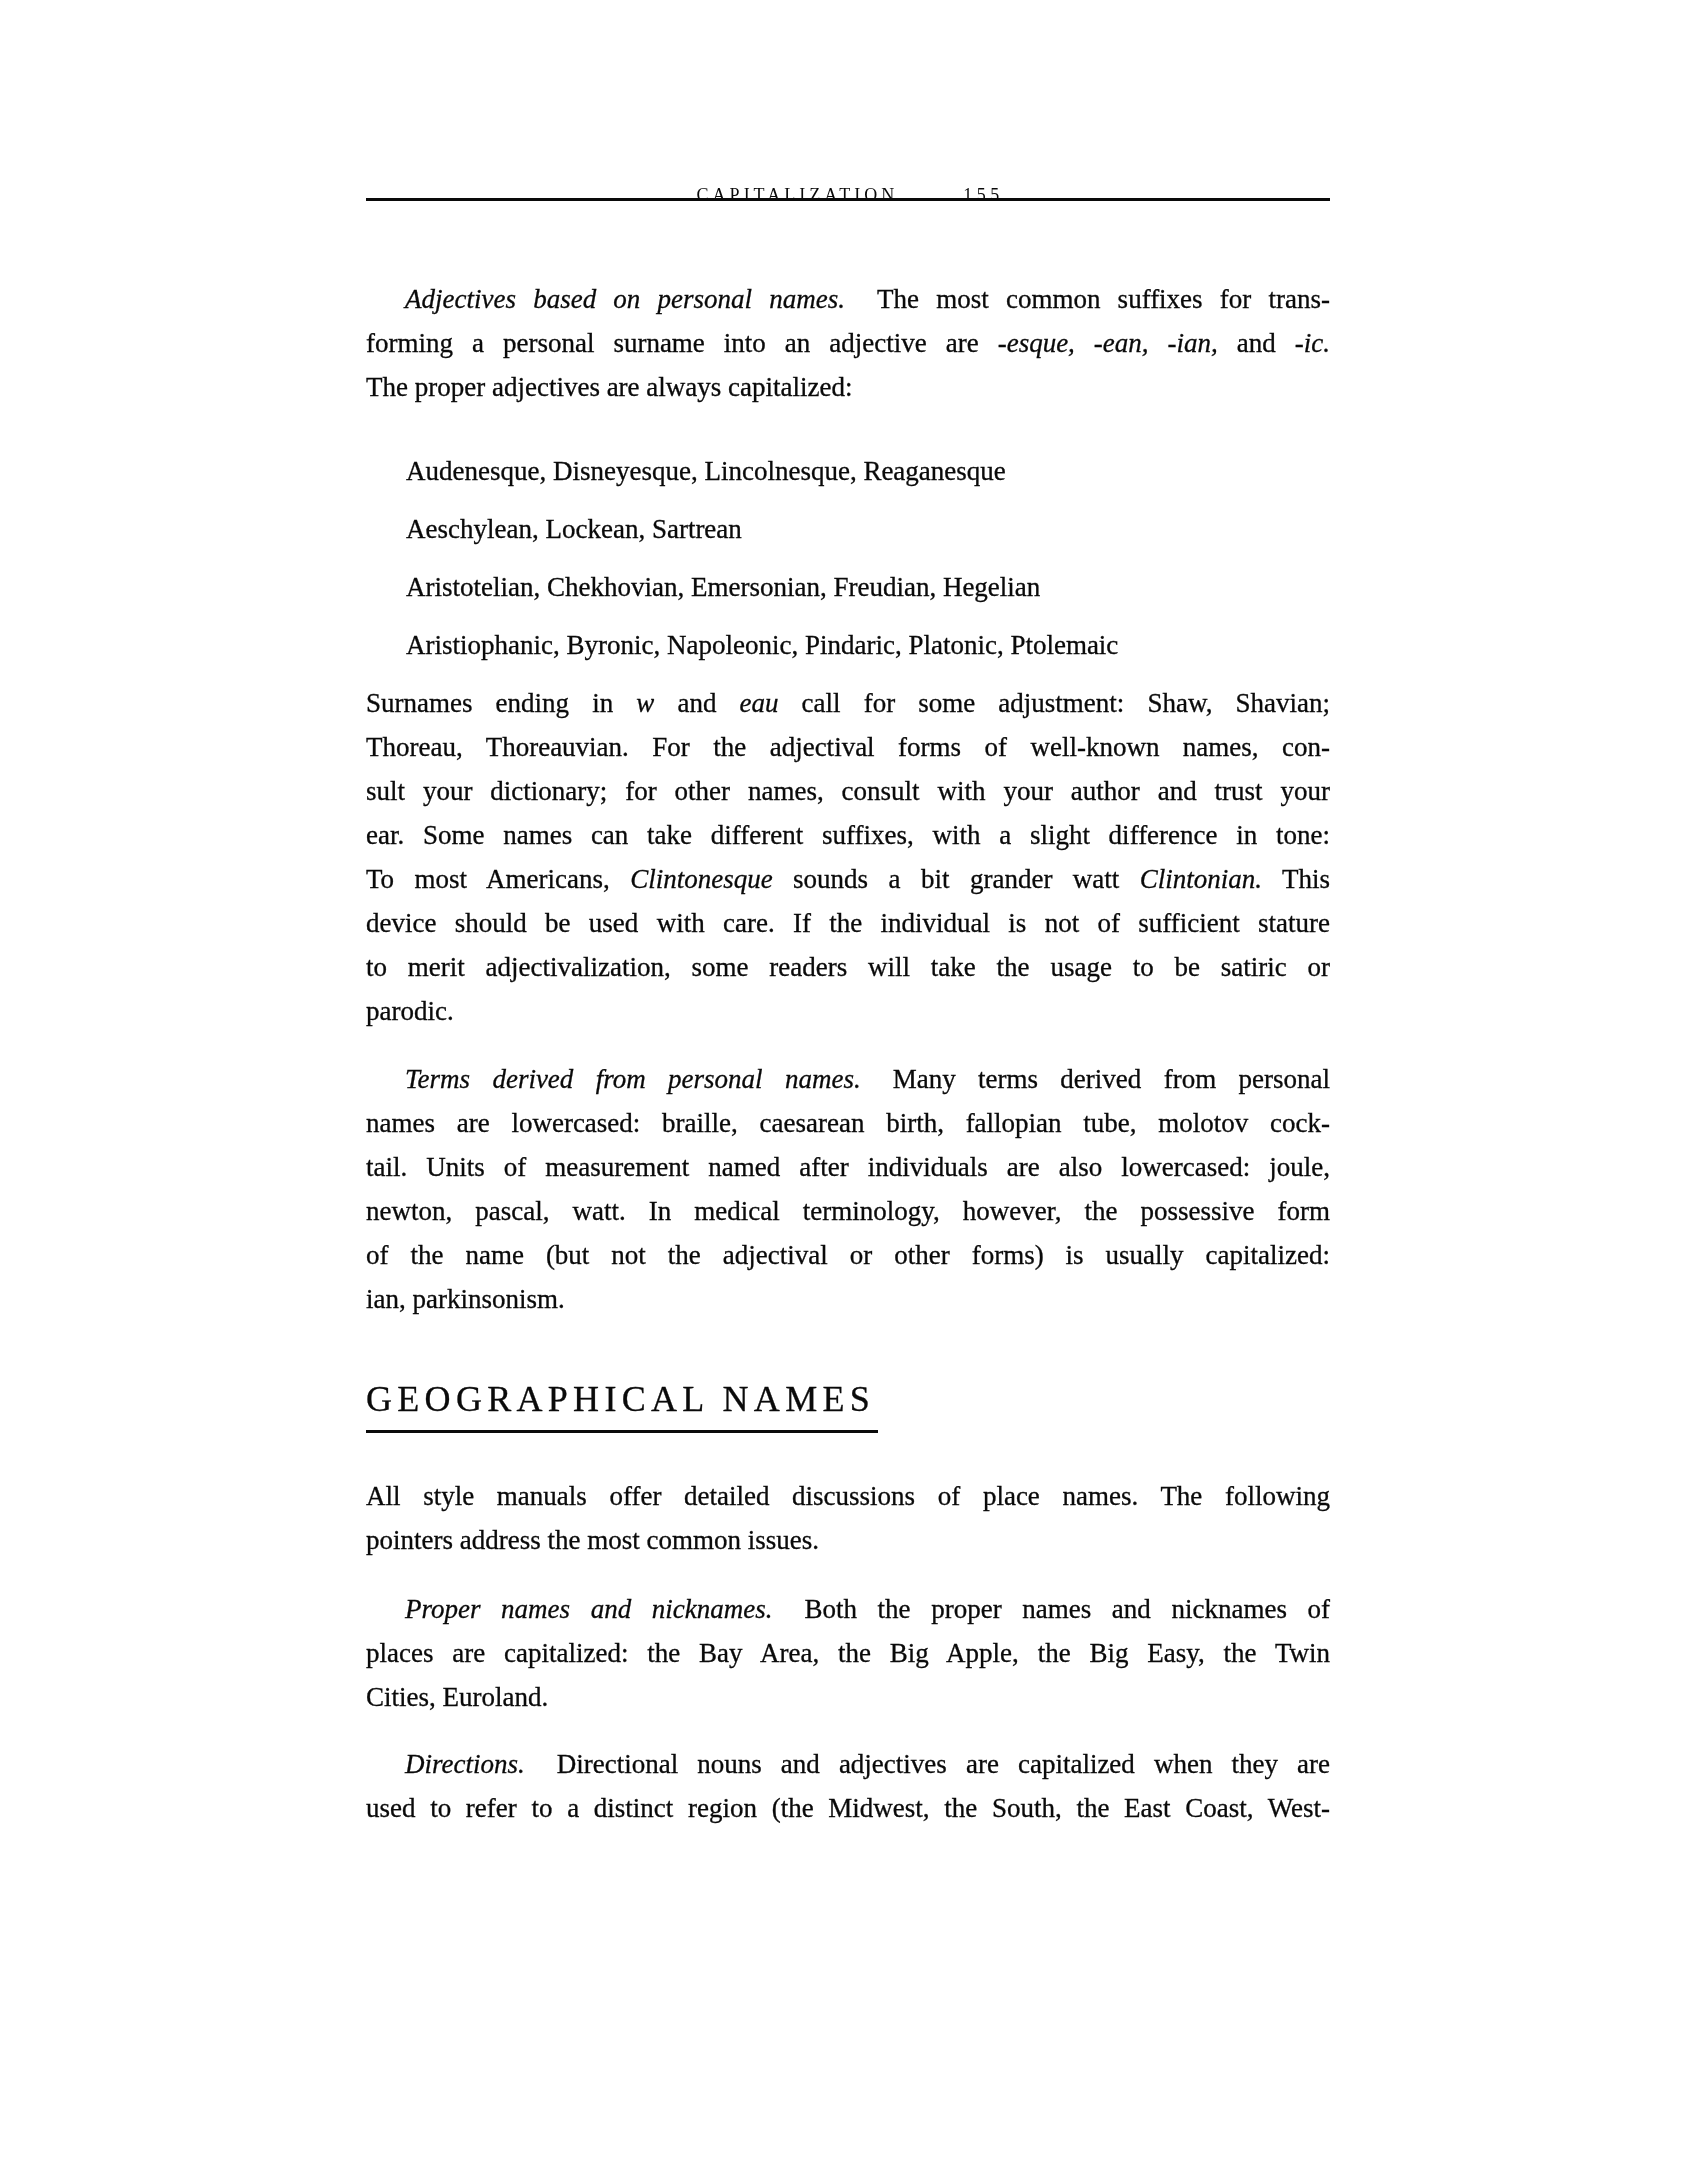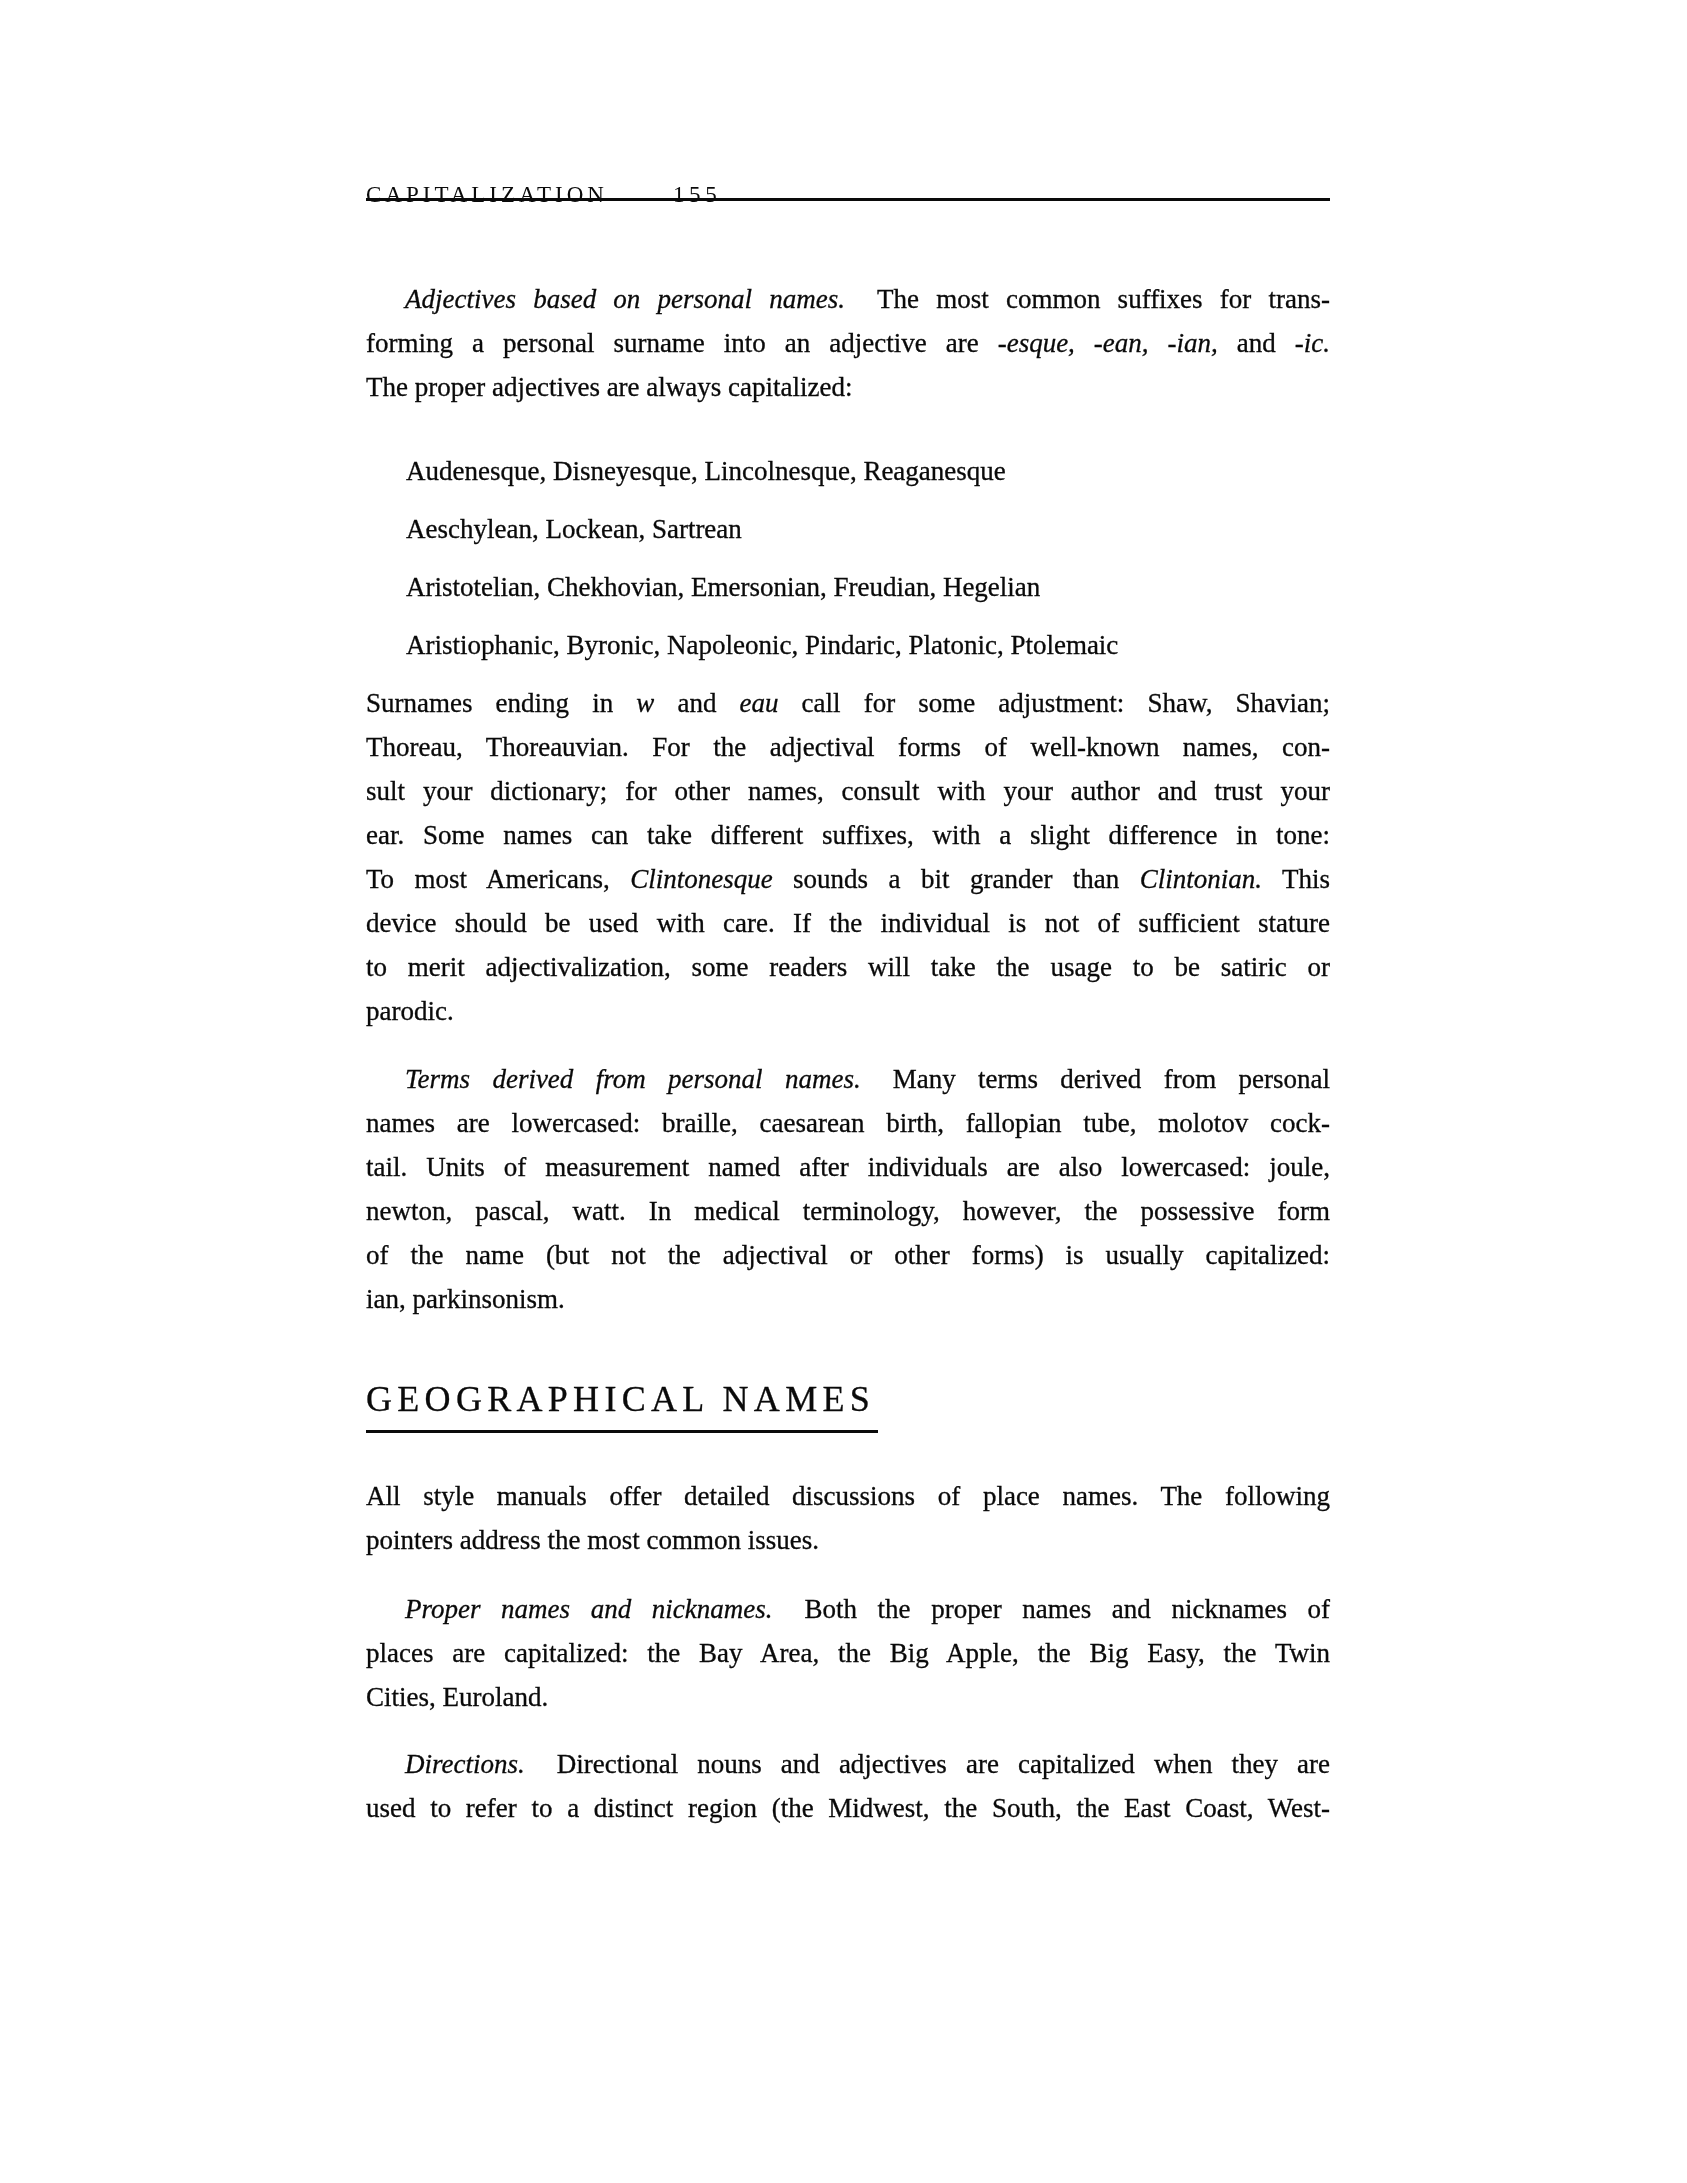--- a/index.html
+++ b/index.html
@@ -15,24 +15,24 @@
     position:absolute;
     left:366px;top:0;
     width:964px;
     display:flow-root;
   }
   
   .running-header{
     position:absolute;
     top:135px;left:0;right:0;
     display:flex;
-    justify-content:flex-start;
+    justify-content:center;
     align-items:baseline;
     line-height:32px;
-    font-size:23px;
+    font-size:18px;
   }
   .rh-title{letter-spacing:4px;margin-right:-4px;}
   .rh-page{letter-spacing:4.6px;margin-left:69px;margin-right:-4.6px;margin-top:44px;}
   .header-rule{
     position:absolute;
     top:198px;left:0;right:0;
     height:3.3px;
     background:#0a0a0a;
   }
   
@@ -97,21 +97,21 @@
           <div class="list-item">Aeschylean, Lockean, Sartrean</div>
           <div class="list-item">Aristotelian, Chekhovian, Emersonian, Freudian, Hegelian</div>
           <div class="list-item">Aristiophanic, Byronic, Napoleonic, Pindaric, Platonic, Ptolemaic</div>
         </div>
 
       <div class="para p-surnames">
           <div class="line"><span>Surnames ending in </span><i>w</i><span> and </span><i>eau</i><span> call for some adjustment: Shaw, Shavian;</span></div>
           <div class="line"><span>Thoreau, Thoreauvian. For the adjectival forms of well-known names, con-</span></div>
           <div class="line"><span>sult your dictionary; for other names, consult with your author and trust your</span></div>
           <div class="line"><span>ear. Some names can take different suffixes, with a slight difference in tone:</span></div>
-          <div class="line"><span>To most Americans, </span><i>Clintonesque</i><span> sounds a bit grander than </span><i>Clintonian.</i><span> This</span></div>
+          <div class="line"><span>To most Americans, </span><i>Clintonesque</i><span> sounds a bit grander watt </span><i>Clintonian.</i><span> This</span></div>
           <div class="line"><span>device should be used with care. If the individual is not of sufficient stature</span></div>
           <div class="line"><span>to merit adjectivalization, some readers will take the usage to be satiric or</span></div>
           <div class="line left"><span>parodic.</span></div>
         </div>
 
       <div class="para p-terms">
           <div class="line"><i class="lead">Terms derived from personal names.</i><span>Many terms derived from personal</span></div>
           <div class="line"><span>names are lowercased: braille, caesarean birth, fallopian tube, molotov cock-</span></div>
           <div class="line"><span>tail. Units of measurement named after individuals are also lowercased: joule,</span></div>
           <div class="line"><span>newton, pascal, watt. In medical terminology, however, the possessive form</span></div>

